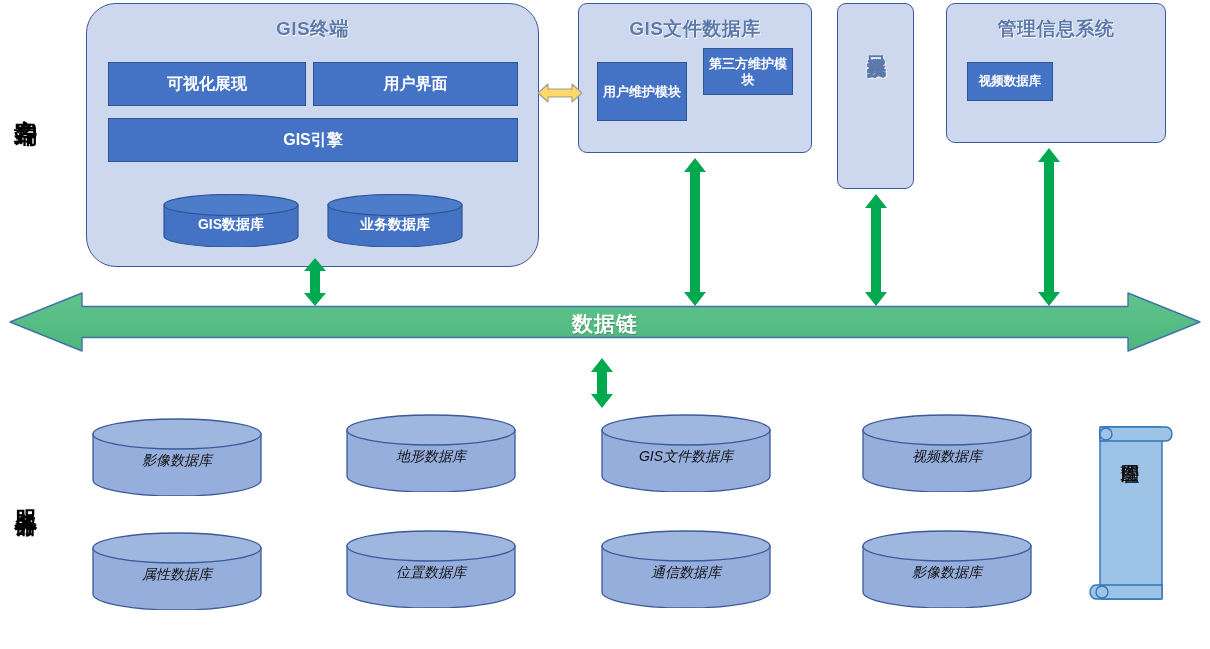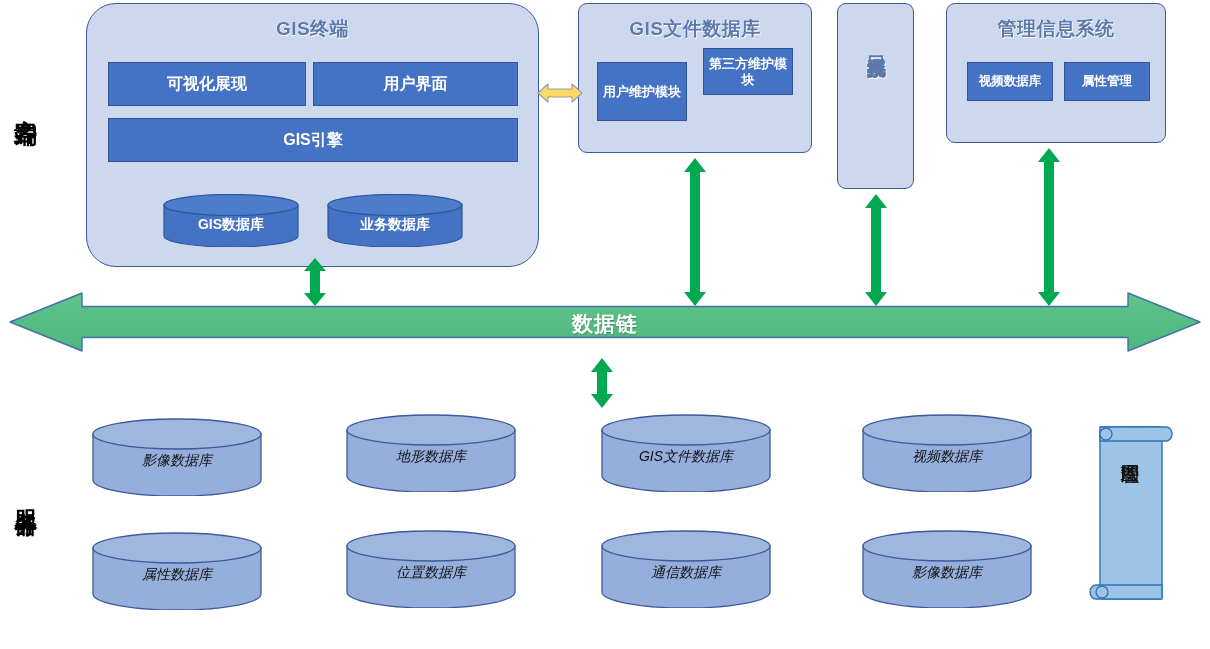--- a/index.html
+++ b/index.html
@@ -171,21 +171,20 @@
 
   <div class="sys-box" style="left:837px; top:3px; width:77px; height:186px;">
     <div class="sys-title-vert" style="top:38px;">共享接口系统</div>
   </div>
 
   <div class="sys-box" style="left:946px; top:3px; width:220px; height:140px;padding-left:14px;">
     <div class="sys-title" style="top:12px;">管理信息系统</div>
 
     <div class="mod tiny" style="left:20px; top:58px; width:86px; height:39px;">视频数据库</div>
 
-    <div class="mod tiny" style="left:117px; top:58px; width:86px; height:39px;">属性管理</div>
   </div>
 
   <div class="arrow" style="left:537px; top:80px;">
     <svg width="46" height="26" viewBox="0 0 46 26">
       <path d="M1,13 L11,4 L11,9 L35,9 L35,4 L45,13 L35,22 L35,17 L11,17 L11,22 Z" fill="#FFD966" stroke="#9C9C9C" stroke-width="1.1" stroke-linejoin="round"></path>
     </svg>
   </div>
 
   <div class="arrow" style="left:302px; top:258px;">
     <svg width="26" height="48" viewBox="0 0 26 48">

